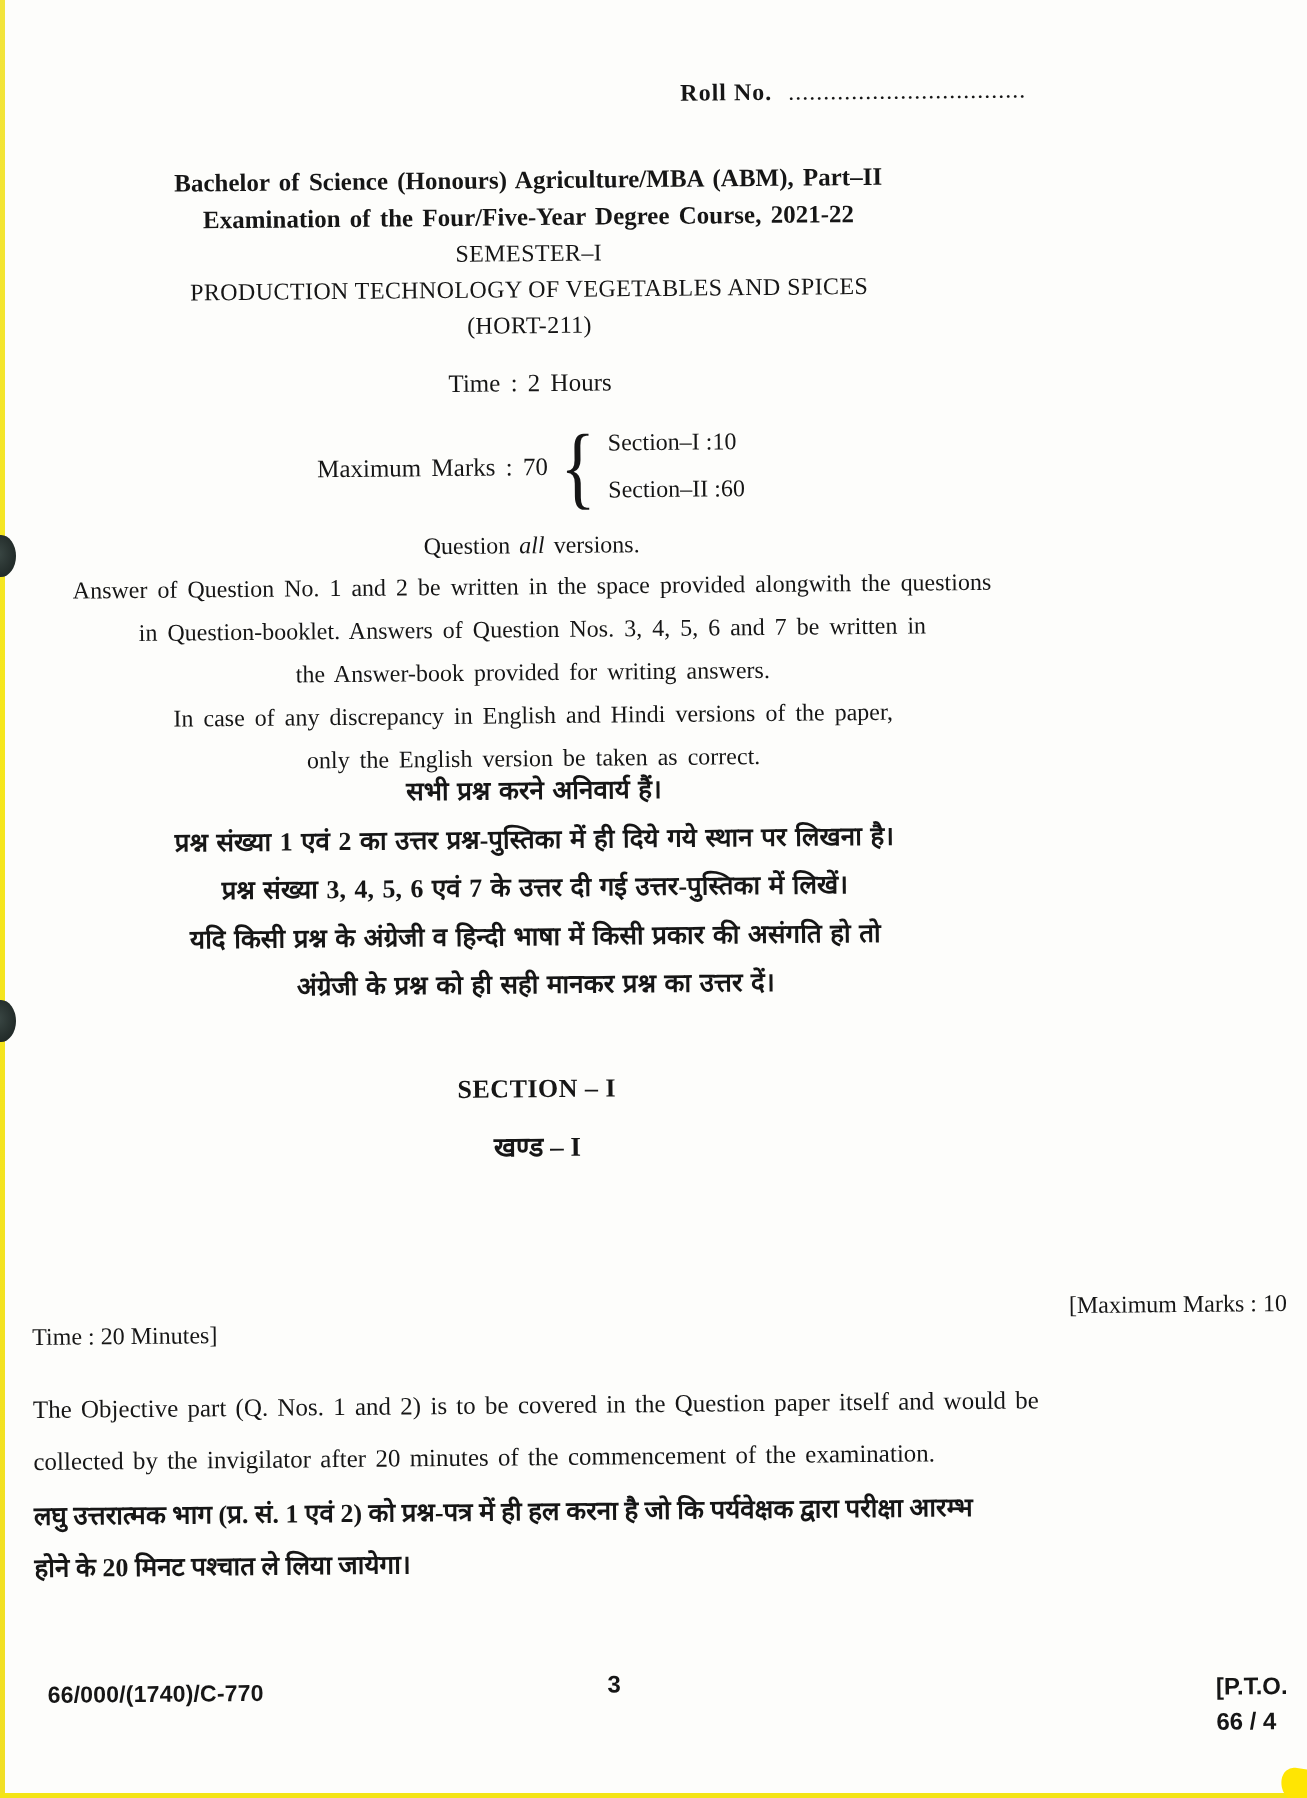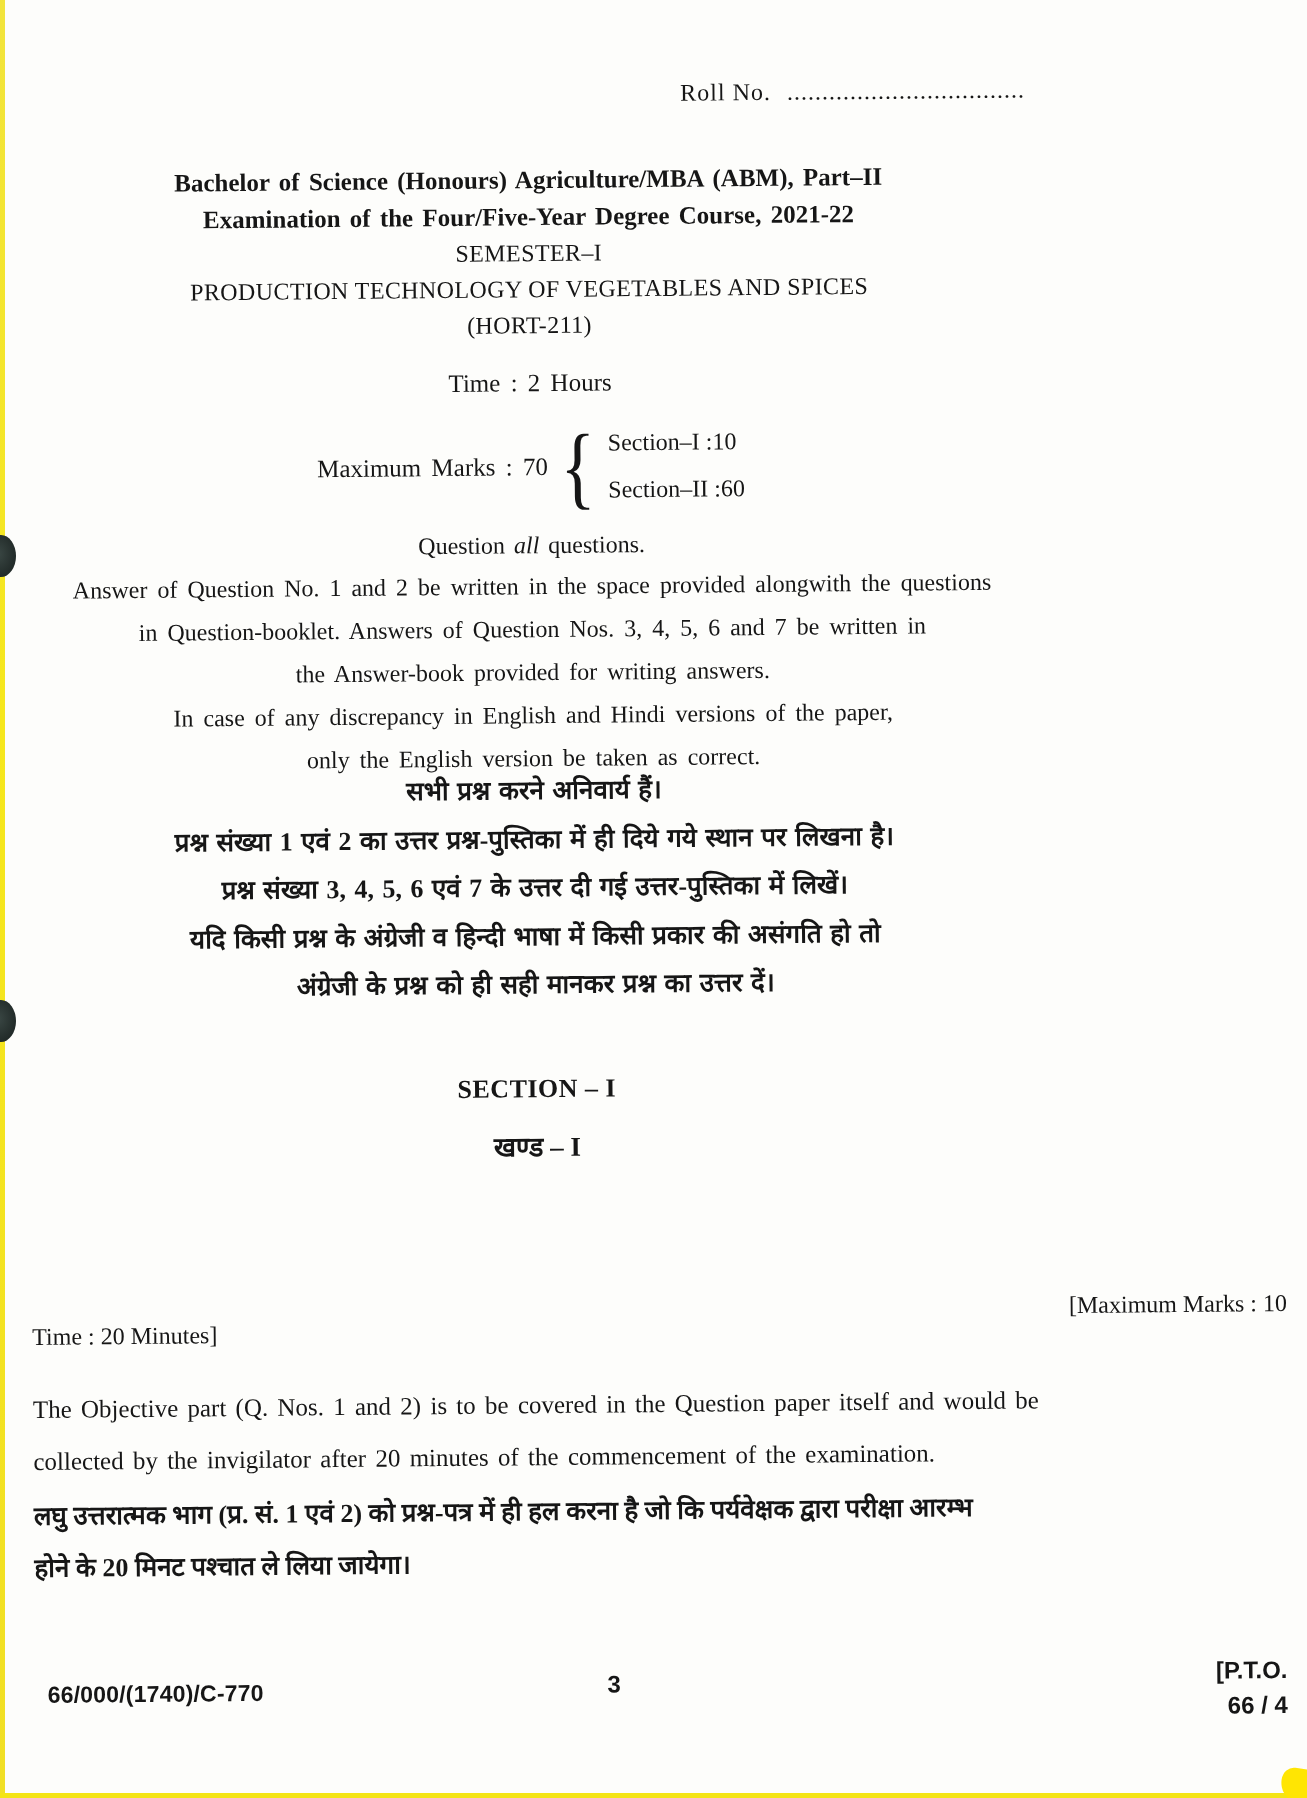--- a/index.html
+++ b/index.html
@@ -17,21 +17,21 @@
   .corner-blob { position: absolute; right: -4px; bottom: -4px; width: 30px; height: 34px; background: #ffe503; border-radius: 40% 10% 0 60%; transform: rotate(8deg); z-index: 6; }
   .punch { position: absolute; left: -14px; width: 30px; height: 42px; background: radial-gradient(ellipse at 40% 45%, #3a4744 0%, #222b29 70%); border-radius: 50%; z-index: 6; }
   .punch-1 { top: 535px; }
   .punch-2 { top: 1000px; }
 
   .scan { position: absolute; inset: 0; transform: rotate(-0.55deg); transform-origin: 50% 50%; }
 
   .center-col { position: absolute; left: 30px; width: 1010px; text-align: center; }
 
   .roll-row { position: absolute; top: 80px; left: 688px; font-size: 24px; white-space: nowrap; }
-  .roll-label { font-weight: normal; letter-spacing: 1px; text-align: right; }
+  .roll-label { font-weight: bold; letter-spacing: 1px; text-align: right; }
   .roll-dots { letter-spacing: 1px; margin-left: 10px; }
 
   .header { top: 160px; }
   .hdr-bold { font-size: 25px; font-weight: bold; line-height: 37px; word-spacing: 3px; }
   .hdr-reg  { font-size: 24px; line-height: 36px; letter-spacing: 0.4px; }
 
   .time-2h { top: 368px; font-size: 25px; word-spacing: 4px; }
 
   .marks-block { top: 416px; display: flex; justify-content: center; align-items: center; gap: 8px; }
   .marks-label { font-size: 25px; word-spacing: 4px; }
@@ -50,21 +50,21 @@
 
   .sec-meta { position: absolute; top: 1318px; left: 28px; width: 1255px; display: flex; justify-content: space-between; font-size: 24px; }
   .sec-meta .right { transform: translateY(-22px); }
 
   .sec-para-en { position: absolute; top: 1378px; left: 28px; width: 1262px; font-size: 25px; line-height: 52px; word-spacing: 3px; }
   .sec-para-hi { position: absolute; top: 1485px; left: 28px; width: 1262px; font-size: 26px; font-weight: bold; line-height: 52px; }
 
   .footer { position: absolute; top: 1658px; left: 30px; width: 1250px; }
   .footer-code { position: absolute; left: 10px; top: 18px; font-family: "Liberation Sans", sans-serif; font-weight: bold; font-size: 23px; letter-spacing: 0.2px; }
   .footer-page { position: absolute; left: 570px; top: 12px; font-size: 24px; font-weight: bold; font-family: "Liberation Sans", sans-serif; }
-  .footer-right { position: absolute; right: 0; top: 0; text-align: right; font-family: "Liberation Sans", sans-serif; font-weight: bold; font-size: 24px; line-height: 35px; }
+  .footer-right { position: absolute; right: 0; top: 16px; text-align: left; font-family: "Liberation Sans", sans-serif; font-weight: bold; font-size: 24px; line-height: 35px; }
 </style>
 </head>
 <body>
 
 <div class="edge-left"></div>
 <div class="edge-bottom"></div>
 <div class="corner-blob"></div>
 <div class="punch punch-1"></div>
 <div class="punch punch-2"></div>
 
@@ -90,21 +90,21 @@
     <span class="marks-brace">{</span>
     <span class="marks-sections">
       <div>Section–I :10</div>
       <div>Section–II :60</div>
     </span>
   </div>
 
   <div class="center-col attempt-line">
     <span>Question</span>
     <em>all</em>
-    <span>questions.</span>
+    <span>versions.</span>
   </div>
 
   <div class="center-col para-en">
     <div>Answer of Question No. 1 and 2 be written in the space provided alongwith the questions</div>
     <div>in Question-booklet. Answers of Question Nos. 3, 4, 5, 6 and 7 be written in</div>
     <div>the Answer-book provided for writing answers.</div>
     <div>In case of any discrepancy in English and Hindi versions of the paper,</div>
     <div>only the English version be taken as correct.</div>
   </div>
 

